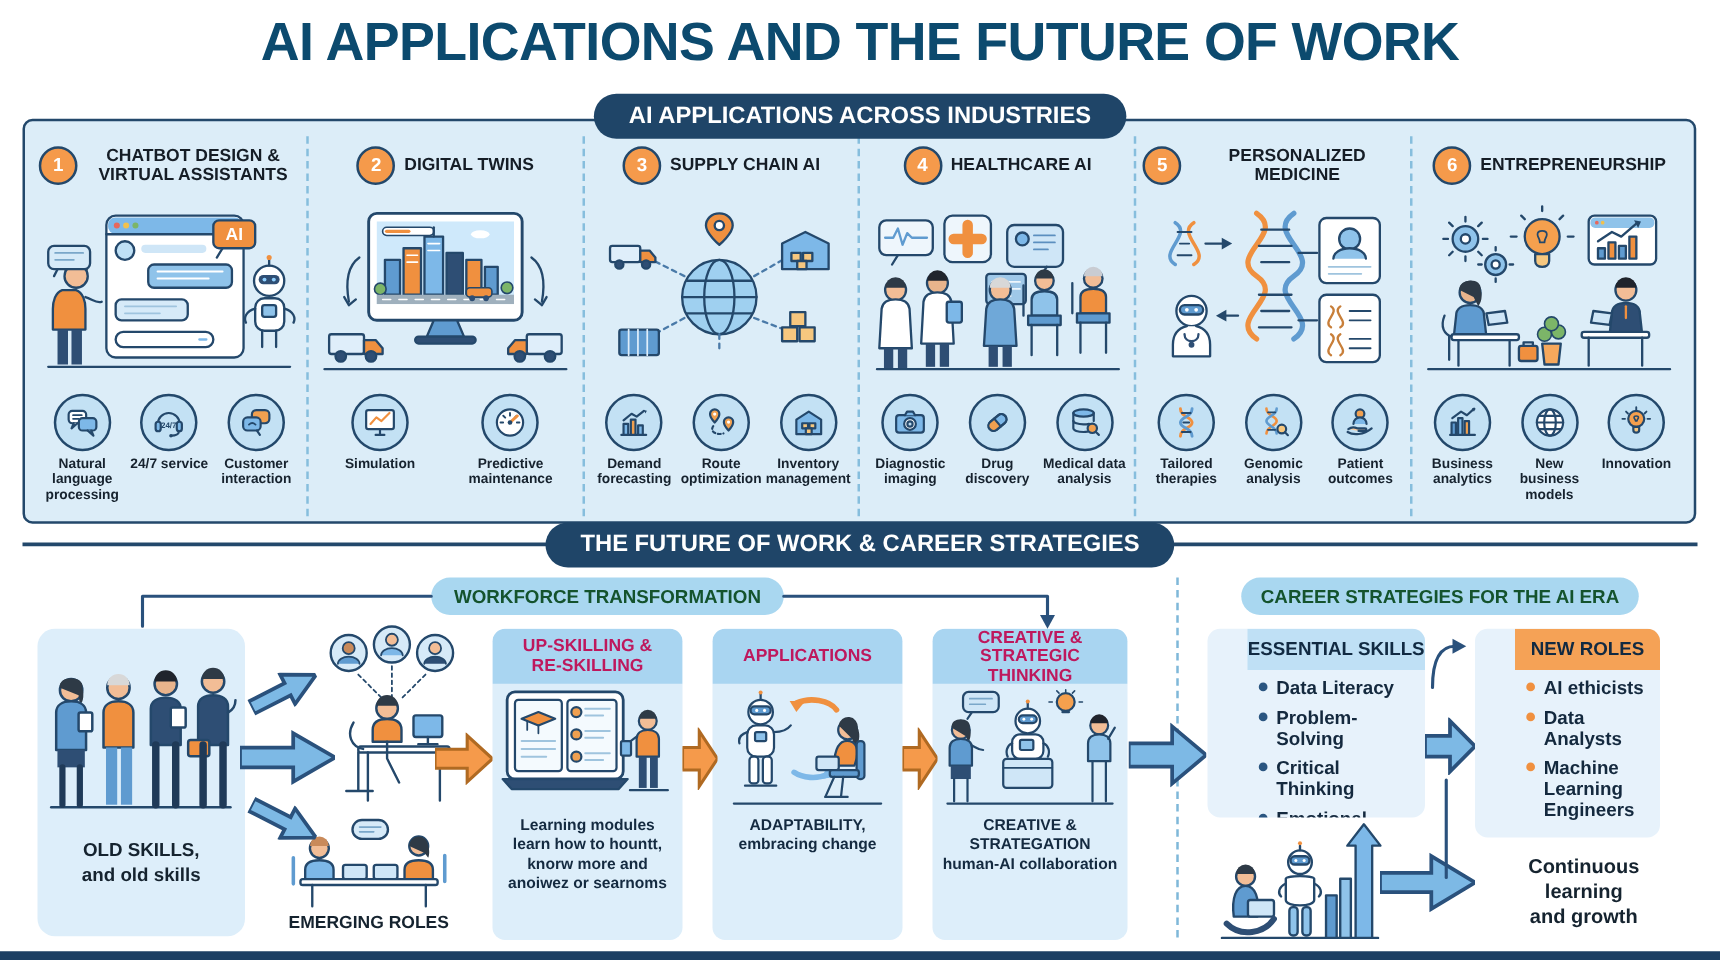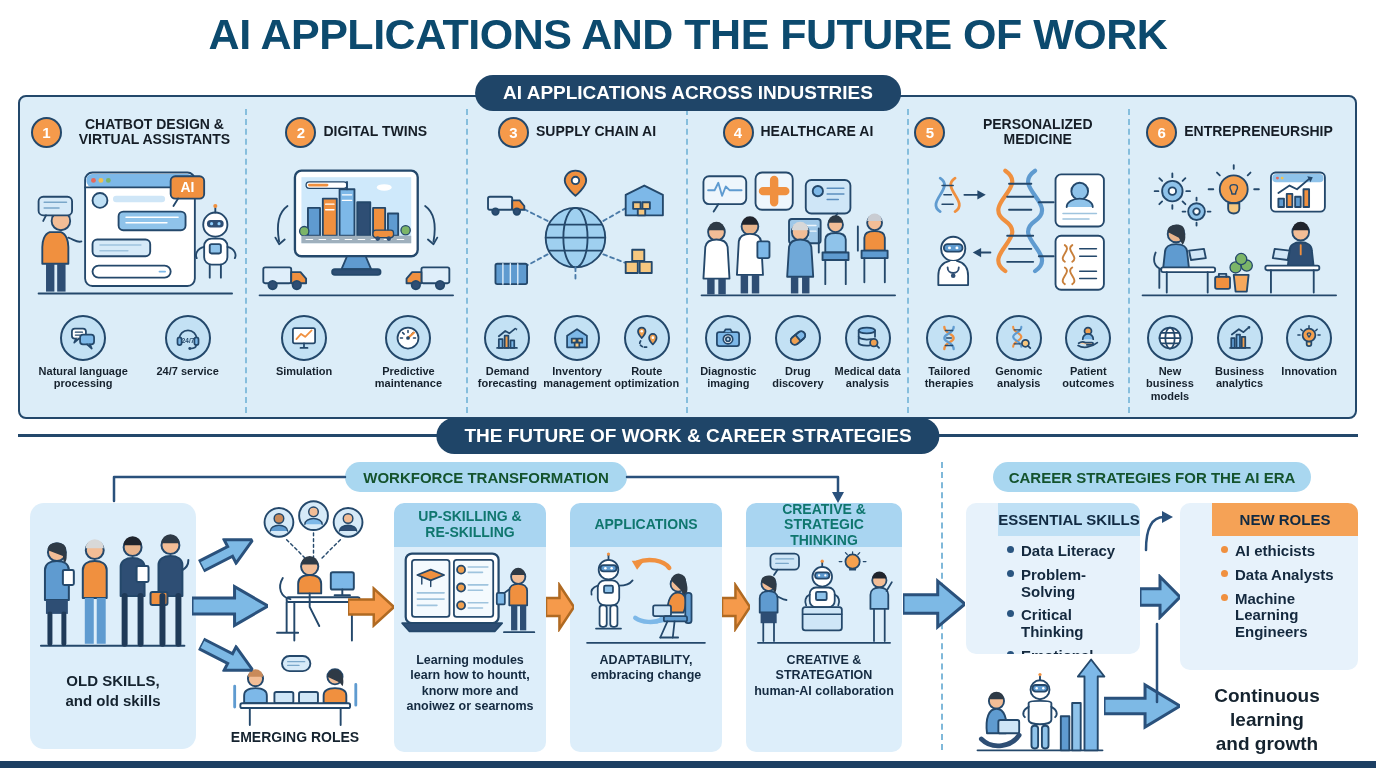--- a/index.html
+++ b/index.html
@@ -66,44 +66,44 @@
   .arr{position:absolute;z-index:2;}
   
   .flowcard{
     position:absolute;top:503px;width:152px;height:249px;
     background:#ddeefa;border-radius:10px;overflow:hidden;box-sizing:border-box;
   }
   #fc1{left:394px;} #fc2{left:570px;} #fc3{left:746px;width:156px;}
   .fch{
     height:44px;background:#a9d5f1;border-radius:10px 10px 0 0;
     display:flex;align-items:center;justify-content:center;text-align:center;
-    font-size:14px;font-weight:bold;color:#0f766e;line-height:1.12;padding:0 6px;
+    font-size:14px;font-weight:bold;color:#be185d;line-height:1.12;padding:0 6px;
   }
   .fci{height:100px;margin:3px 4px 0;display:flex;align-items:center;justify-content:center;}
   .fci svg{width:100%;height:100%;}
   .fcb{font-size:12.5px;font-weight:bold;text-align:center;line-height:1.22;color:#142a40;padding:3px 4px;}
   
   #divider-v{left:941px;top:462px;height:288px;border-left:2.5px dashed #7fb8d9;}
   .listcard{position:absolute;top:503px;border-radius:10px;overflow:hidden;background:#e7f2fb;box-sizing:border-box;padding-left:32px;}
   #skills-card{left:966px;width:174px;height:151px;}
-  #roles-card{left:1180px;width:178px;height:167px;}
+  #roles-card{left:1180px;width:148px;height:167px;}
   .sch{
     height:33px;display:flex;align-items:center;justify-content:center;
     font-size:15px;font-weight:bold;color:#112a42;
   }
   #skills-card .sch{background:#bfe0f5;}
   #roles-card .sch{background:#f5a256;}
   ul.blist{list-style:none;margin:5px 0 0;padding:0 9px;}
   ul.blist li{display:flex;gap:7px;align-items:flex-start;font-size:15px;font-weight:bold;color:#14293e;line-height:1.12;margin:7px 0;}
   .dot{width:7px;height:7px;border-radius:50%;flex:0 0 7px;margin-top:3px;}
   .skills .dot{background:#2a5580;}
   .roles .dot{background:#f0903f;}
   #growth-illus{left:972px;top:650px;width:136px;height:106px;}
   #growth-illus svg{width:100%;height:100%;}
-  #growth-label{left:1192px;top:684px;width:150px;text-align:center;font-size:19px;font-weight:bold;line-height:1.25;}
+  #growth-label{left:1192px;top:684px;width:150px;text-align:center;font-size:16px;font-weight:bold;line-height:1.25;}
   #overlay{left:0;top:0;width:1376px;height:768px;z-index:6;pointer-events:none;}
   #bottom-strip{left:0;bottom:0;width:100%;height:7px;background:#1c3f63;}
 </style>
 </head>
 <body>
 
 <div id="stage">
 
   <div id="main-title" class="abs">AI APPLICATIONS AND THE FUTURE OF WORK</div>
 
@@ -181,20 +181,34 @@
                     <rect x="3" y="11.5" width="3.5" height="6.5" rx="1.75" fill="#7db8e8"></rect>
                     <rect x="17.5" y="11.5" width="3.5" height="6.5" rx="1.75" fill="#7db8e8"></rect>
                     <path d="M19 18 c0 2 -2.5 3 -5 3"></path>
                     <circle cx="13.5" cy="21" r="1.2" fill="#24486b" stroke="none"></circle>
                     <text x="12" y="16" font-size="5.5" font-weight="bold" text-anchor="middle" fill="#24486b" stroke="none" font-family="Liberation Sans,sans-serif">24/7</text>
                   </g>
                 </svg>
               </div>
             <div class="fl">24/7 service</div>
           </div>
+          <div class="feat">
+            <div class="fc">
+                <svg viewBox="0 0 24 24" preserveAspectRatio="xMidYMid meet" width="100%" height="100%">
+                  <g fill="none" stroke="#24486b" stroke-width="1.5" stroke-linecap="round" stroke-linejoin="round">
+                    <rect x="9" y="3.5" width="12" height="9" rx="3" fill="#f0a050"></rect>
+                    <path d="M13 12.5 l-2 3"></path>
+                    <rect x="3" y="8.5" width="12" height="9" rx="3" fill="#7db8e8"></rect>
+                    <path d="M12.5 17.5 l2 3"></path>
+                    <path d="M7 13.5 c1.5 -1.5 3 -1.5 4.5 0" stroke-width="1.2"></path>
+                  </g>
+                </svg>
+              </div>
+            <div class="fl">Customer interaction</div>
+          </div>
         </div>
       </div>
 
       <div class="col">
         <div class="chead">
           <div class="num">2</div>
           <div class="ctitle">DIGITAL TWINS</div>
         </div>
         <div class="illus">
             <svg viewBox="0 0 220 150" preserveAspectRatio="xMidYMid meet" width="100%" height="100%">
@@ -315,42 +329,42 @@
                     <path d="M19 3.5 l2 0.5 -1 1.8 z" fill="#24486b" stroke="none"></path>
                   </g>
                 </svg>
               </div>
             <div class="fl">Demand forecasting</div>
           </div>
           <div class="feat">
             <div class="fc">
                 <svg viewBox="0 0 24 24" preserveAspectRatio="xMidYMid meet" width="100%" height="100%">
                   <g fill="none" stroke="#24486b" stroke-width="1.5" stroke-linecap="round" stroke-linejoin="round">
-                    <path d="M3.5 10 L12 4.5 L20.5 10 V20 H3.5 Z" fill="#7db8e8"></path>
-                    <rect x="7.5" y="12.5" width="4" height="3.5" fill="#f6c77f"></rect>
-                    <rect x="12.5" y="12.5" width="4" height="3.5" fill="#f6c77f"></rect>
-                    <rect x="10" y="16" width="4" height="4" fill="#f6c77f"></rect>
-                  </g>
-                </svg>
-              </div>
-            <div class="fl">Inventory management</div>
-          </div>
-          <div class="feat">
-            <div class="fc">
-                <svg viewBox="0 0 24 24" preserveAspectRatio="xMidYMid meet" width="100%" height="100%">
-                  <g fill="none" stroke="#24486b" stroke-width="1.5" stroke-linecap="round" stroke-linejoin="round">
                     <path d="M7.5 3 a3.2 3.2 0 0 1 3.2 3.2 c0 2.4 -3.2 5.8 -3.2 5.8 s-3.2 -3.4 -3.2 -5.8 a3.2 3.2 0 0 1 3.2 -3.2 z" fill="#f0a050"></path>
                     <circle cx="7.5" cy="6.2" r="1.1" fill="#fff" stroke="none"></circle>
                     <path d="M17 8.5 a3.2 3.2 0 0 1 3.2 3.2 c0 2.4 -3.2 5.8 -3.2 5.8 s-3.2 -3.4 -3.2 -5.8 a3.2 3.2 0 0 1 3.2 -3.2 z" fill="#f0a050"></path>
                     <circle cx="17" cy="11.7" r="1.1" fill="#fff" stroke="none"></circle>
                     <path d="M6.5 14.5 c-2.5 3.5 2 6.5 7 5" stroke-dasharray="2 1.8"></path>
                   </g>
                 </svg>
               </div>
             <div class="fl">Route optimization</div>
+          </div>
+          <div class="feat">
+            <div class="fc">
+                <svg viewBox="0 0 24 24" preserveAspectRatio="xMidYMid meet" width="100%" height="100%">
+                  <g fill="none" stroke="#24486b" stroke-width="1.5" stroke-linecap="round" stroke-linejoin="round">
+                    <path d="M3.5 10 L12 4.5 L20.5 10 V20 H3.5 Z" fill="#7db8e8"></path>
+                    <rect x="7.5" y="12.5" width="4" height="3.5" fill="#f6c77f"></rect>
+                    <rect x="12.5" y="12.5" width="4" height="3.5" fill="#f6c77f"></rect>
+                    <rect x="10" y="16" width="4" height="4" fill="#f6c77f"></rect>
+                  </g>
+                </svg>
+              </div>
+            <div class="fl">Inventory management</div>
           </div>
         </div>
       </div>
 
       <div class="col">
         <div class="chead">
           <div class="num">4</div>
           <div class="ctitle">HEALTHCARE AI</div>
         </div>
         <div class="illus">
@@ -574,42 +588,42 @@
                 <rect x="84" y="122" width="16" height="13" rx="2" fill="#f0903f"></rect>
                 <path d="M88 122 v-3 h8 v3"></path>
               </g>
             </svg>
           </div>
         <div class="feats">
           <div class="feat">
             <div class="fc">
                 <svg viewBox="0 0 24 24" preserveAspectRatio="xMidYMid meet" width="100%" height="100%">
                   <g fill="none" stroke="#24486b" stroke-width="1.5" stroke-linecap="round" stroke-linejoin="round">
-                    <circle cx="12" cy="12" r="9" fill="#fff"></circle>
-                    <ellipse cx="12" cy="12" rx="4" ry="9"></ellipse>
-                    <path d="M3 12 h18 M4.5 7.5 h15 M4.5 16.5 h15"></path>
-                  </g>
-                </svg>
-              </div>
-            <div class="fl">New business models</div>
-          </div>
-          <div class="feat">
-            <div class="fc">
-                <svg viewBox="0 0 24 24" preserveAspectRatio="xMidYMid meet" width="100%" height="100%">
-                  <g fill="none" stroke="#24486b" stroke-width="1.5" stroke-linecap="round" stroke-linejoin="round">
                     <path d="M3.5 20.5 h17"></path>
                     <rect x="4.5" y="12" width="3" height="8.5" fill="#5f9bd0"></rect>
                     <rect x="9" y="9" width="3" height="11.5" fill="#7db8e8"></rect>
                     <rect x="13.5" y="11" width="3" height="9.5" fill="#f0a050"></rect>
                     <path d="M5 9 l6 -4.5 4 2.5 5 -4.5"></path>
                     <path d="M18.5 2 l2.5 0.5 -1.2 2.2 z" fill="#24486b" stroke="none"></path>
                   </g>
                 </svg>
               </div>
             <div class="fl">Business analytics</div>
+          </div>
+          <div class="feat">
+            <div class="fc">
+                <svg viewBox="0 0 24 24" preserveAspectRatio="xMidYMid meet" width="100%" height="100%">
+                  <g fill="none" stroke="#24486b" stroke-width="1.5" stroke-linecap="round" stroke-linejoin="round">
+                    <circle cx="12" cy="12" r="9" fill="#fff"></circle>
+                    <ellipse cx="12" cy="12" rx="4" ry="9"></ellipse>
+                    <path d="M3 12 h18 M4.5 7.5 h15 M4.5 16.5 h15"></path>
+                  </g>
+                </svg>
+              </div>
+            <div class="fl">New business models</div>
           </div>
           <div class="feat">
             <div class="fc">
                 <svg viewBox="0 0 24 24" preserveAspectRatio="xMidYMid meet" width="100%" height="100%">
                   <g fill="none" stroke="#24486b" stroke-width="1.5" stroke-linecap="round" stroke-linejoin="round">
                     <circle cx="12" cy="9.5" r="5.5" fill="#f5a04e"></circle>
                     <path d="M10 15 h4 v2.2 c0 1.2 -1 1.8 -2 1.8 s-2 -0.6 -2 -1.8 z" fill="#f6c77f"></path>
                     <path d="M12 1.5 v1.8 M5 4.5 l1.3 1.3 M19 4.5 l-1.3 1.3 M2.5 9.5 h1.8 M19.7 9.5 h1.8" stroke-width="1.3"></path>
                     <path d="M10.5 8.5 c0 -1.3 3 -1.3 3 0 c0 1 -1 1.2 -1 2.5 h-1 c0 -1.3 -1 -1.5 -1 -2.5 z" stroke-width="1.1"></path>
                   </g>

